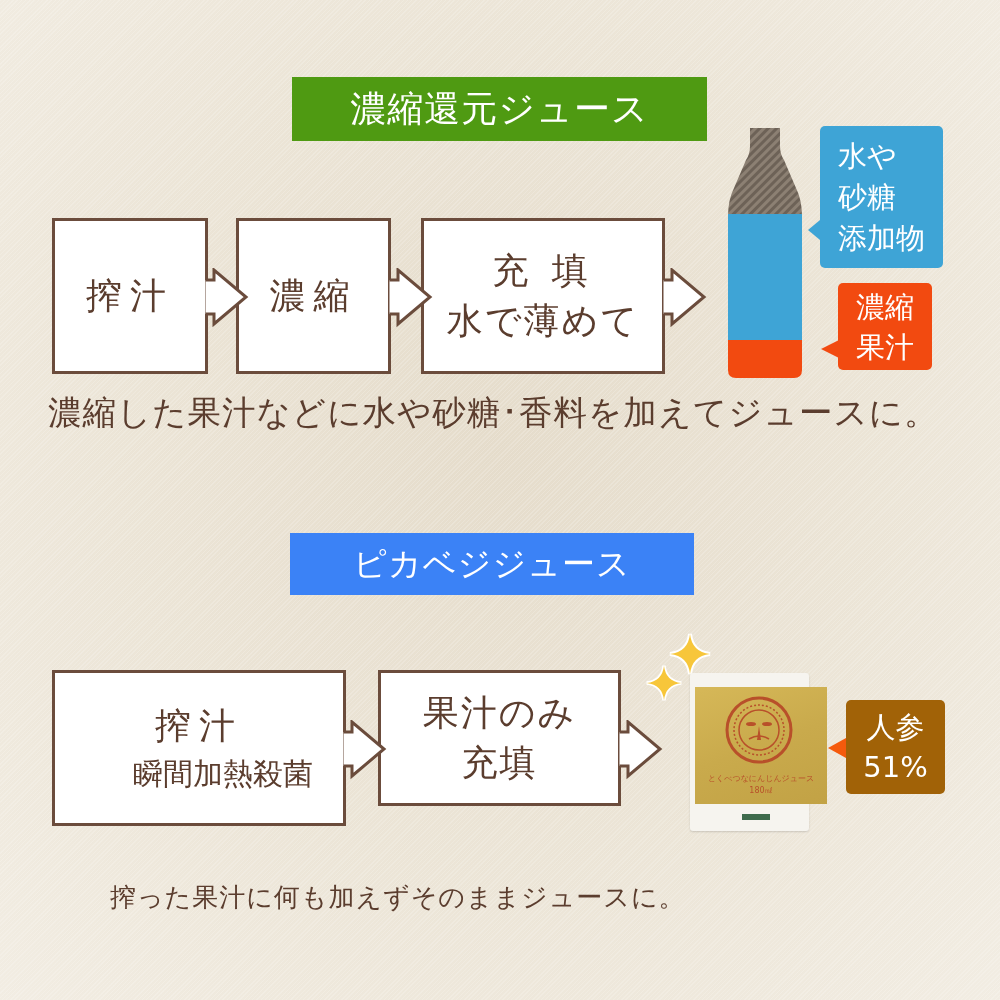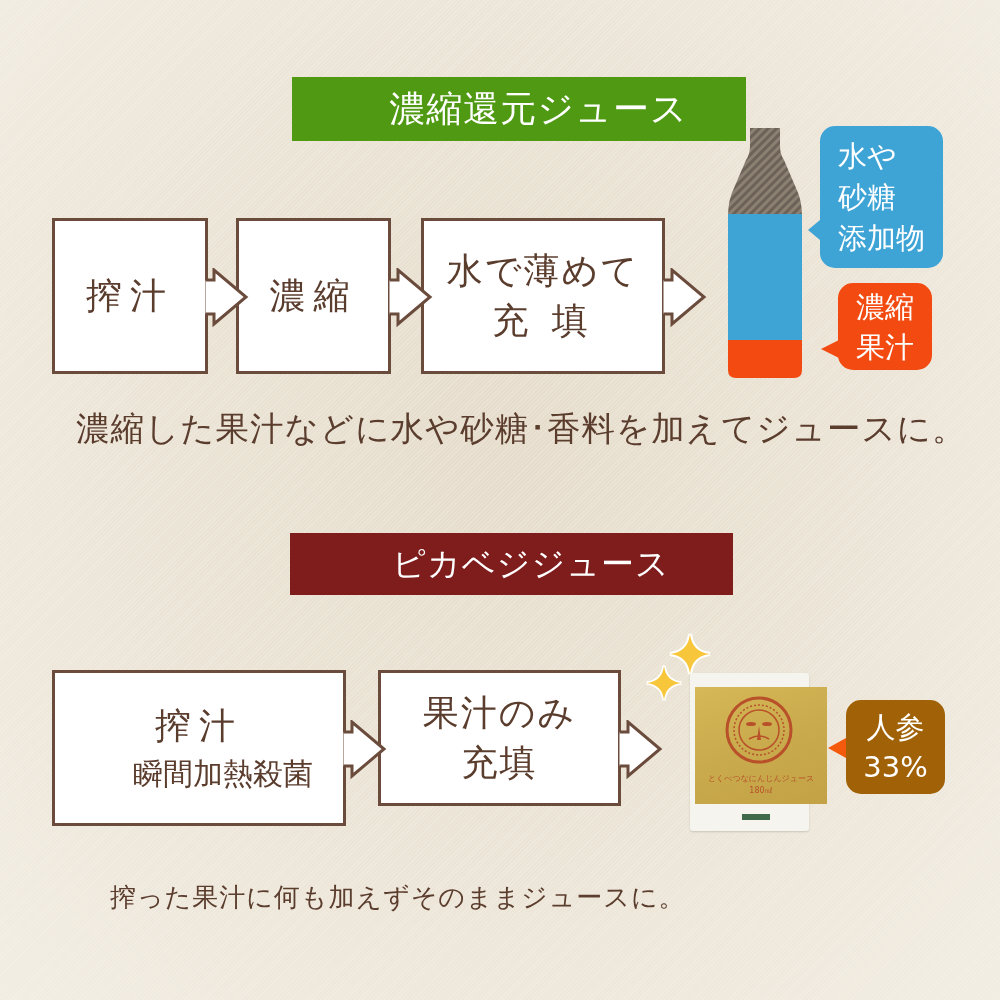--- a/index.html
+++ b/index.html
@@ -7,42 +7,42 @@
     width:1000px; height:1000px; position:relative; overflow:hidden;
     font-family: "DejaVu Sans", "Liberation Sans", sans-serif;
     background-color:#ebe3d4;
     background-image:
       repeating-linear-gradient(135deg, rgba(255,255,255,0.18) 0px, rgba(255,255,255,0.18) 1px, rgba(0,0,0,0) 1px, rgba(0,0,0,0) 3px),
       radial-gradient(ellipse at 50% 45%, #e5dccb 0%, #ece5d7 55%, #f2ede3 100%);
   }
   .abs { position:absolute; }
   .banner {
     position:absolute; color:#fff; font-size:34px; letter-spacing:1px;
-    display:flex; align-items:center; justify-content:center;padding-left:39px;
+    display:flex; align-items:center; justify-content:center;
   }
   .banner.green { left:292px; top:77px; width:415px; height:64px; background:#4f9a12; font-size:36px; }
-  .banner.orange { left:290px; top:533px; width:404px; height:62px; background:#7f1d1d; font-size:33px; }
+  .banner.orange { left:290px; top:533px; width:404px; height:62px; background:#3b82f6; font-size:33px; }
 
   .step {
     position:absolute; background:#fff; border:3px solid #6b4c3c; box-sizing:border-box;
     color:#5b3d2e; display:flex; flex-direction:column; align-items:center; justify-content:center;
     text-align:center;
   }
   .step .main { font-size:36px; letter-spacing:8px; line-height:52px;text-align:center; }
   .step .main2 { font-size:36px; letter-spacing:2px; line-height:50px; }
   .step .sub { font-size:30px; letter-spacing:0px; line-height:44px;margin-left:48px; }
 
   .arrow { position:absolute; }
 
   .desc {
     position:absolute; color:#5b3d2e; font-size:26px; white-space:nowrap; letter-spacing:1px;
   }
 
   .callout {
-    position:absolute; color:#fff; border-radius:15px;
+    position:absolute; color:#fff; border-radius:5px;
     display:flex; flex-direction:column; justify-content:center; align-items:center;
     text-align:center;
   }
   .callout.blue { left:820px; top:126px; width:123px; height:142px; background:#3ea4d6; font-size:29px; line-height:41px; align-items:flex-start; padding-left:18px; box-sizing:border-box; }
   .callout.red { left:838px; top:283px; width:94px; height:87px; background:#f24a10; font-size:29px; line-height:40px; }
   .callout.carrot { left:846px; top:700px; width:99px; height:94px; background:#a16207; font-size:29px; line-height:40px; }
   .tail { position:absolute; width:0; height:0; border-style:solid; }
 
   .package {
     position:absolute; left:690px; top:673px; width:119px; height:158px;
@@ -63,22 +63,22 @@
   <span>濃縮還元ジュース</span>
 </div>
 
 <div class="step" style="left:52px;top:218px;width:156px;height:156px;">
   <span class="main">搾汁</span>
 </div>
 <div class="step" style="left:236px;top:218px;width:155px;height:156px;">
   <span class="main">濃縮</span>
 </div>
 <div class="step" style="left:421px;top:218px;width:244px;height:156px;">
+  <span class="main2" style="letter-spacing:6px;">充 填</span>
   <span class="main2">水で薄めて</span>
-  <span class="main2" style="letter-spacing:6px;">充 填</span>
 </div>
 
 <svg class="arrow" style="left:204px;top:268px;" width="50" height="60" viewBox="0 0 50 60">
   <path d="M1.5 12 H10 V2 L42 29 L10 56 V46 H1.5" fill="#fff" stroke="#6b4c3c" stroke-width="3" stroke-linejoin="miter"></path>
 </svg>
 <svg class="arrow" style="left:388px;top:268px;" width="50" height="60" viewBox="0 0 50 60">
   <path d="M1.5 12 H10 V2 L42 29 L10 56 V46 H1.5" fill="#fff" stroke="#6b4c3c" stroke-width="3" stroke-linejoin="miter"></path>
 </svg>
 <svg class="arrow" style="left:662px;top:268px;" width="50" height="60" viewBox="0 0 50 60">
   <path d="M1.5 12 H10 V2 L42 29 L10 56 V46 H1.5" fill="#fff" stroke="#6b4c3c" stroke-width="3" stroke-linejoin="miter"></path>
@@ -105,21 +105,21 @@
   <span>砂糖</span>
   <span>添加物</span>
 </div>
 
 <div class="tail" style="left:821px;top:340px;border-width:9px 18px 9px 0;border-color:transparent #f24a10 transparent transparent;"></div>
 <div class="callout red">
   <span>濃縮</span>
   <span>果汁</span>
 </div>
 
-<div class="desc" style="left:48px;top:407px;font-size:33.5px;margin-left:28px;">濃縮した果汁などに水や砂糖･香料を加えてジュースに。</div>
+<div class="desc" style="left:48px;top:391px;font-size:33.5px;">濃縮した果汁などに水や砂糖･香料を加えてジュースに。</div>
 
 <div class="banner orange">
   <span>ピカベジジュース</span>
 </div>
 
 <div class="step" style="left:52px;top:670px;width:294px;height:156px;">
   <span class="main">搾汁</span>
   <span class="sub">瞬間加熱殺菌</span>
 </div>
 <div class="step" style="left:378px;top:670px;width:243px;height:136px;">
@@ -154,16 +154,16 @@
     </svg>
     <span class="label-text" style="top:86px;">とくべつなにんじんジュース</span>
     <span class="label-text" style="top:98px;">180㎖</span>
   </div>
   <div class="abs" style="left:52px;top:141px;width:28px;height:6px;background:#3f6b4c;"></div>
 </div>
 
 <div class="tail" style="left:828px;top:738px;border-width:10px 18px 10px 0;border-color:transparent #f55a0c transparent transparent;"></div>
 <div class="callout carrot">
   <span>人参</span>
-  <span>33%</span>
+  <span>51%</span>
 </div>
 
 <div class="desc" style="left:110px;top:880px;">搾った果汁に何も加えずそのままジュースに。</div>
 
 </body></html>

